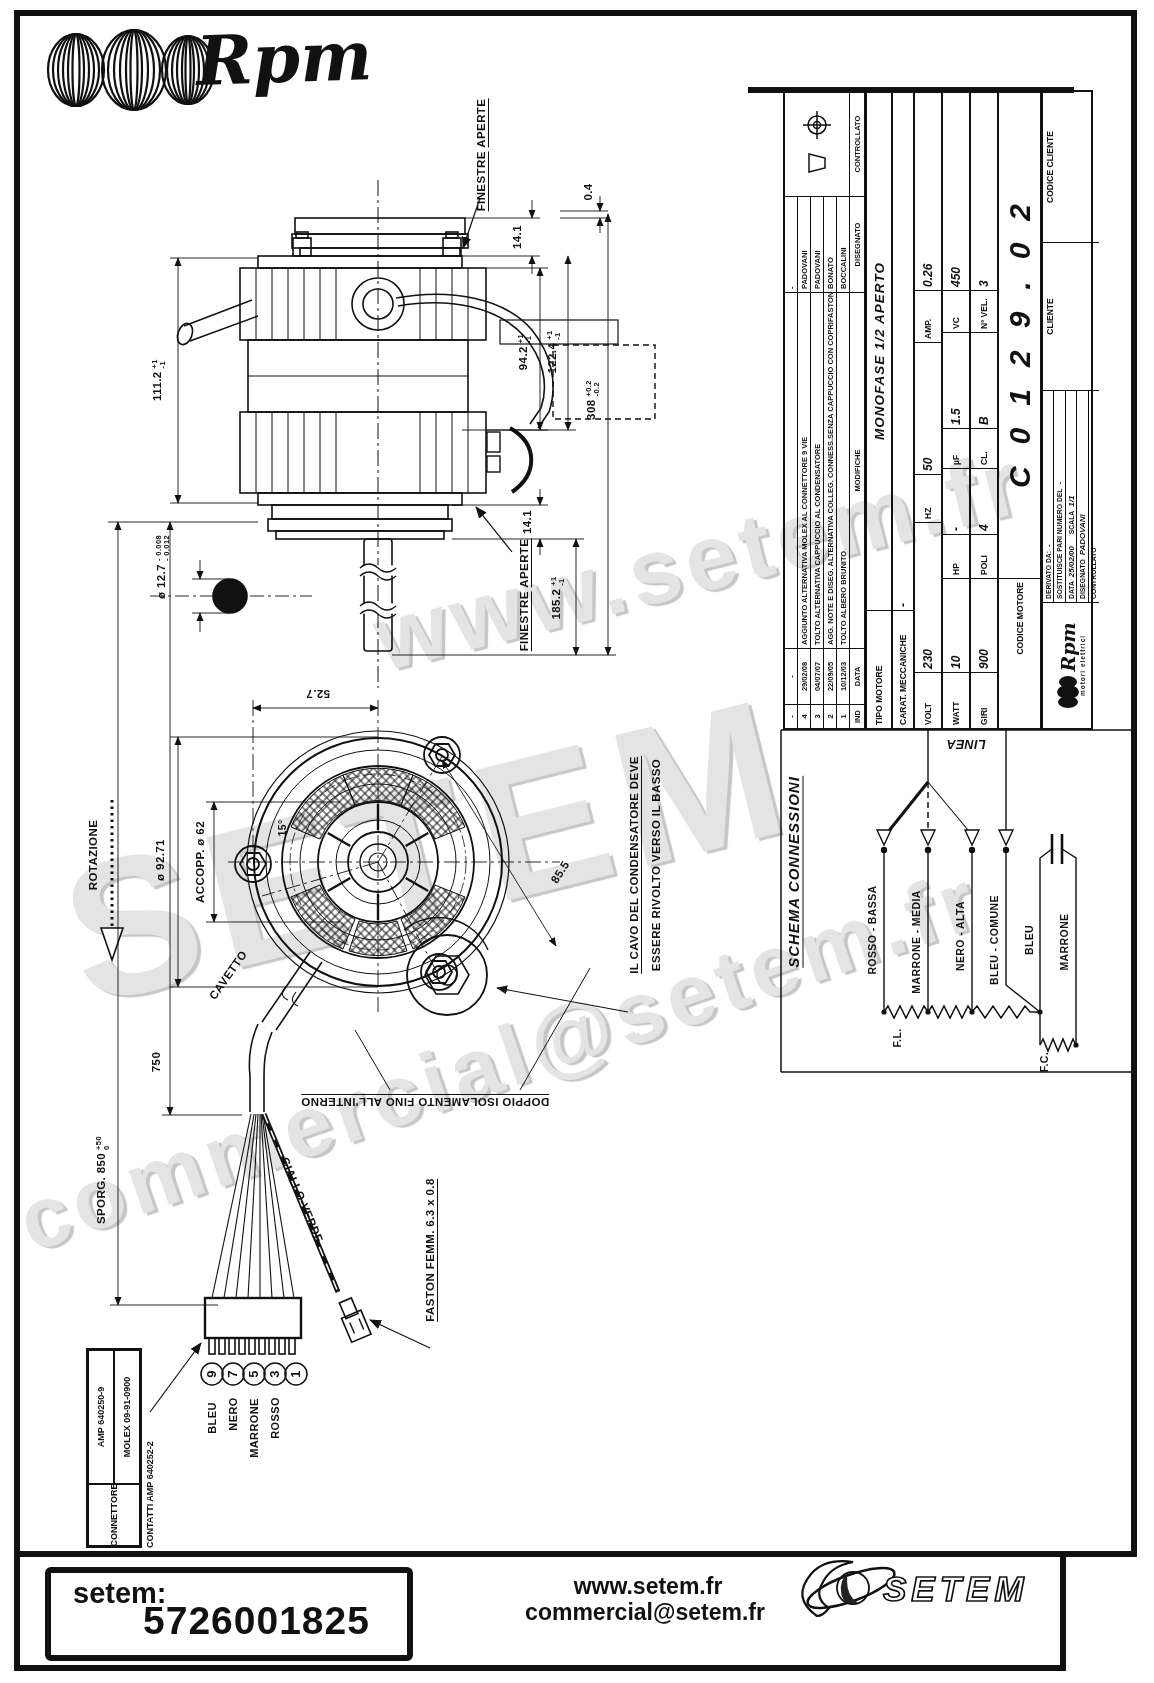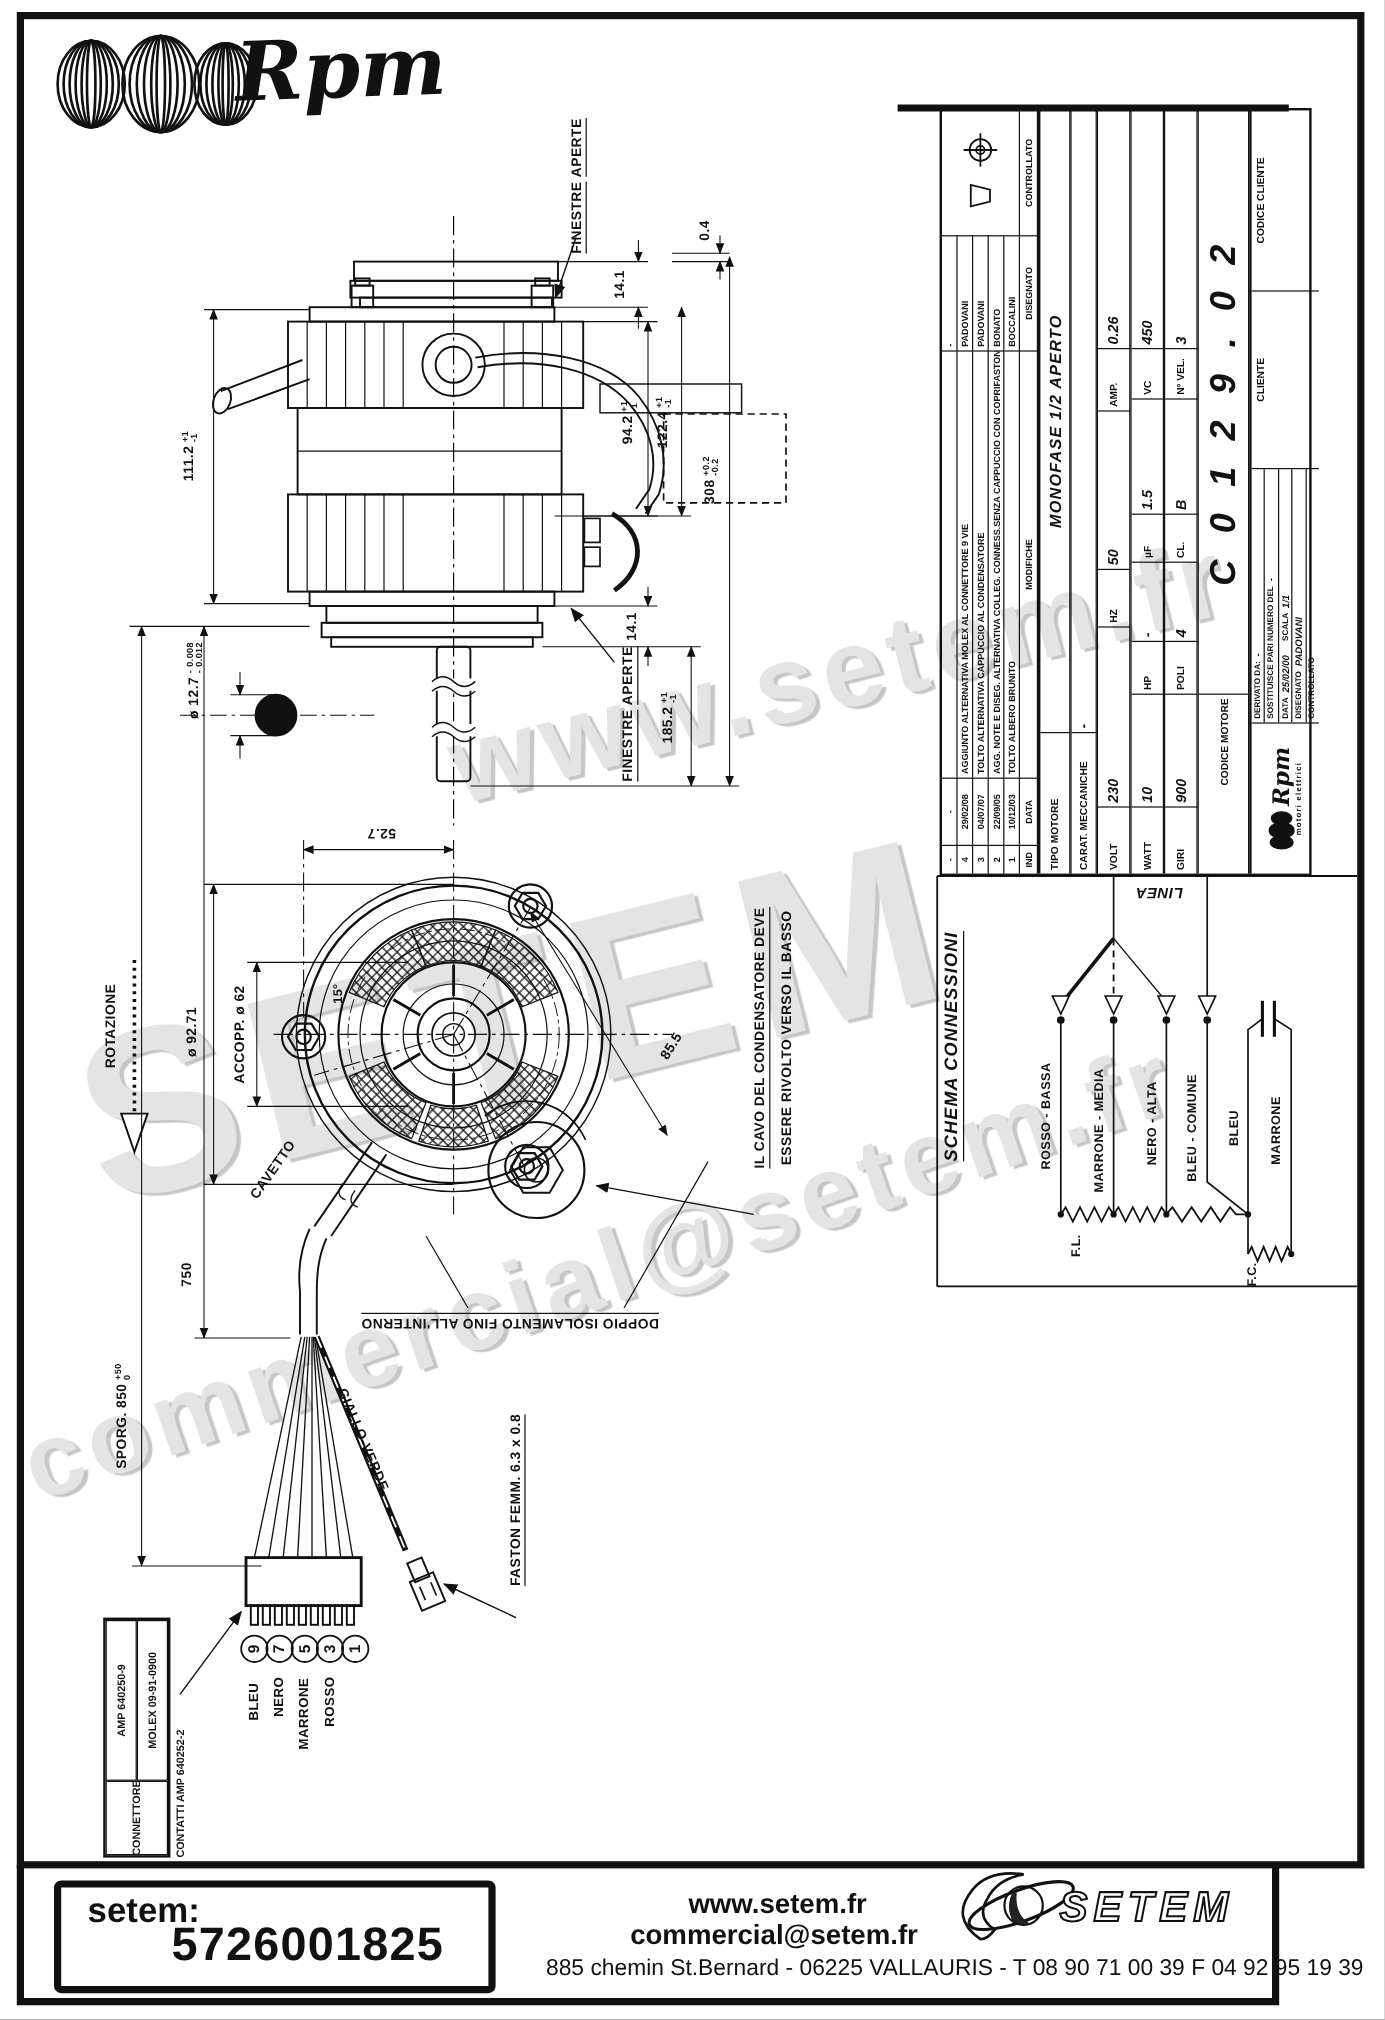--- a/index.html
+++ b/index.html
@@ -648,15 +648,14 @@
       <div class="cell" style="align-items:flex-start;justify-content:center;border-bottom:none;border-right:none;padding-top:2px;font-weight:bold;">CODICE CLIENTE</div>
     </div>
   </div>
 
   <div id="codebox">
     <span class="cl">setem:</span>
     <span class="cv">5726001825</span>
   </div>
   <span class="foot-mid" style="left:648px;top:1573px;">www.setem.fr</span>
   <span class="foot-mid" style="left:645px;top:1599px;">commercial@setem.fr</span>
-  <span id="address">885 chemin St.Bernard  -  06225 VALLAURIS  -  T 08 90 71 00 39   F 04 92 95 19 39</span>
 
 </div>
 
 </body></html>

